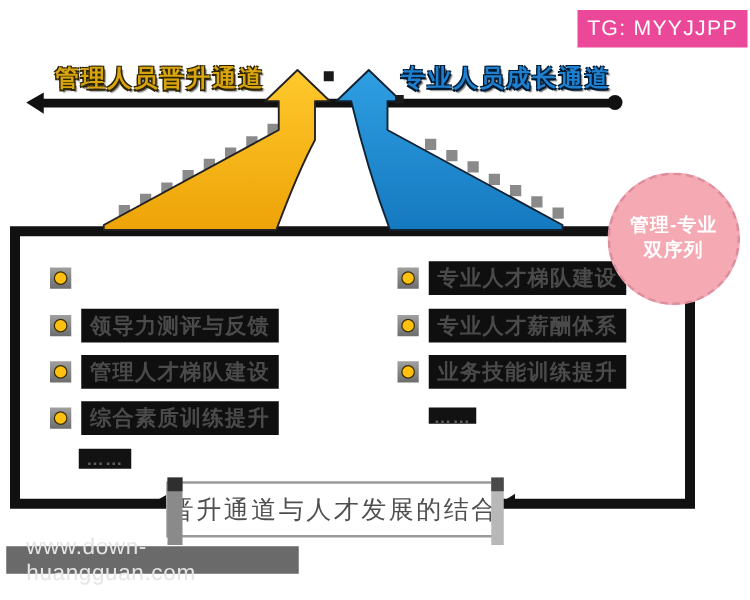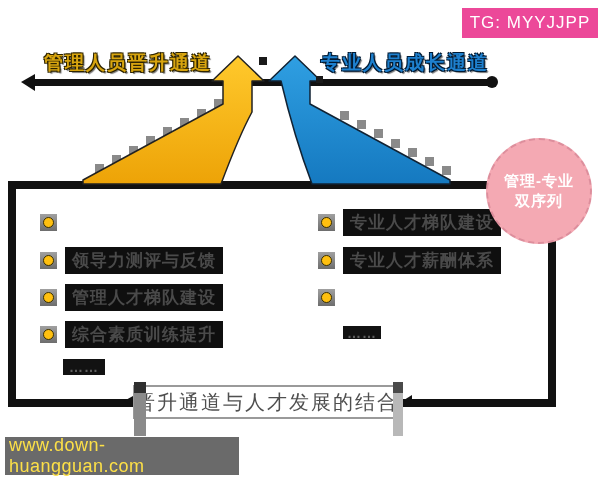--- a/index.html
+++ b/index.html
@@ -36,35 +36,35 @@
   .bullet{width:17px;height:17px;background:linear-gradient(#a0a0a0,#6d6d6d);
           display:flex;align-items:center;justify-content:center;flex:0 0 auto;}
   .bullet .dot{width:11px;height:11px;border-radius:50%;background:#ffc010;border:1px solid #3a2f00;box-sizing:border-box;}
   .row .txt{margin-left:8px;background:#0f0f0f;color:#4a4a4a;font-size:17px;font-weight:bold;
             letter-spacing:1px;padding:2px 7px;white-space:nowrap;}
   .more-block{position:absolute;background:#121212;color:#5f5f5f;z-index:4;
               font-size:14px;font-weight:bold;letter-spacing:1px;overflow:hidden;
               display:flex;align-items:center;justify-content:center;}
 
   
-  .footer-box{position:absolute;left:133px;top:385px;width:268px;height:34px;background:#fff;
+  .footer-box{position:absolute;left:133px;top:385px;width:268px;height:45px;background:#fff;
               border:2px solid #9a9a9a;box-sizing:border-box;z-index:5;
               display:flex;align-items:center;justify-content:center;
               font-size:20px;color:#4f4f4f;letter-spacing:2px;white-space:nowrap;}
   .side-bar{position:absolute;z-index:6;}
   .side-bar .cap{position:absolute;left:0;top:0;width:100%;height:11px;}
   .bar-left{left:134px;top:382px;width:12px;height:54px;background:#8a8a8a;}
   .bar-left .cap{background:#2f2f2f;}
   .bar-right{left:393px;top:382px;width:10px;height:54px;background:#b8b8b8;}
   .bar-right .cap{background:#4a4a4a;}
 
   
-  .watermark{position:absolute;left:5px;top:437px;width:234px;height:38px;background:#6a6a6a;
-             color:#fde047;font-size:18px;display:flex;align-items:center;z-index:7;
-             padding-left:4px;box-sizing:border-box;letter-spacing:.5px;}
+  .watermark{position:absolute;left:5px;top:437px;width:234px;height:22px;background:#6a6a6a;
+             color:#e5e5e5;font-size:18px;display:flex;align-items:center;z-index:7;
+             padding-left:16px;box-sizing:border-box;letter-spacing:.5px;}
 </style>
 </head>
 <body>
 
 <div id="stage">
 
   <div class="tg-badge">
     <span>TG: MYYJJPP</span>
   </div>
 
@@ -155,20 +155,21 @@
   <div class="row" style="left:318px;top:209px;">
     <span class="bullet">
         <span class="dot"></span>
       </span>
     <span class="txt">专业人才梯队建设</span>
   </div>
   <div class="row" style="left:318px;top:284px;">
     <span class="bullet">
         <span class="dot"></span>
       </span>
+    <span class="txt">业务技能训练提升</span>
   </div>
   <div class="more-block" style="left:343px;top:326px;width:38px;height:13px;">……</div>
 
   <div class="pink-circle">
     <span>管理-专业</span>
     <span>双序列</span>
   </div>
 
   <div class="footer-box">
     <span>晋升通道与人才发展的结合</span>

